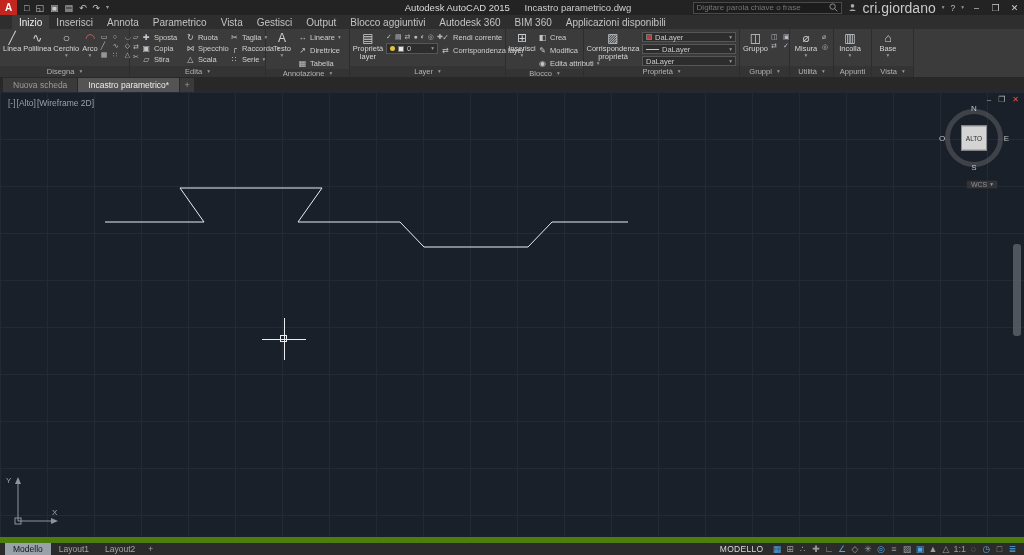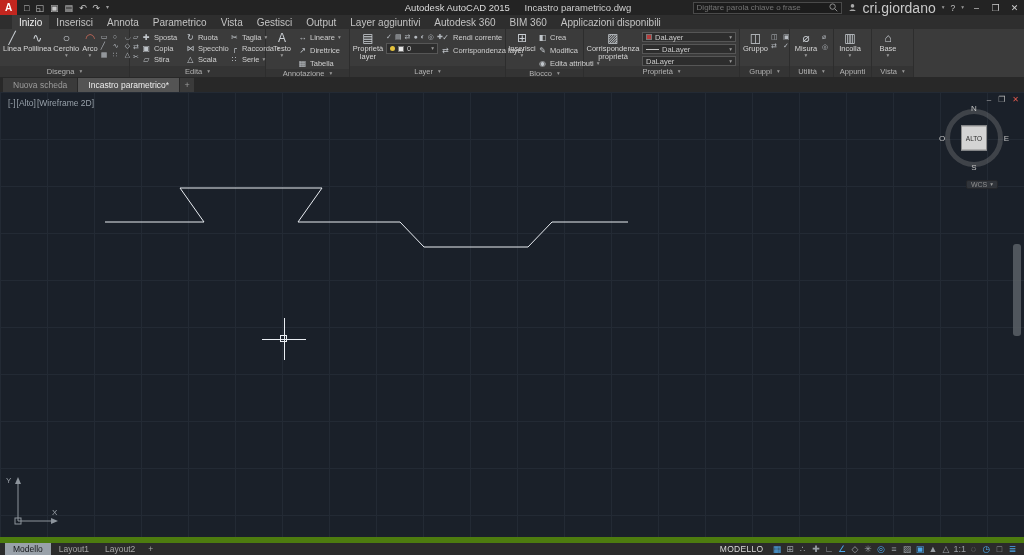--- a/index.html
+++ b/index.html
@@ -146,21 +146,21 @@
   </div>
 
   <div class="tabrow">
       <span class="rtab active">Inizio</span>
       <span class="rtab">Inserisci</span>
       <span class="rtab">Annota</span>
       <span class="rtab">Parametrico</span>
       <span class="rtab">Vista</span>
       <span class="rtab">Gestisci</span>
       <span class="rtab">Output</span>
-      <span class="rtab">Layer aggiuntivi</span>
+      <span class="rtab">Blocco aggiuntivi</span>
       <span class="rtab">Autodesk 360</span>
       <span class="rtab">BIM 360</span>
       <span class="rtab">Applicazioni disponibili</span>
     </div>
 
   <div class="ribbon">
 
     <div class="panel p-disegna">
       <div class="pcontent">
         <div class="bigbtn">

